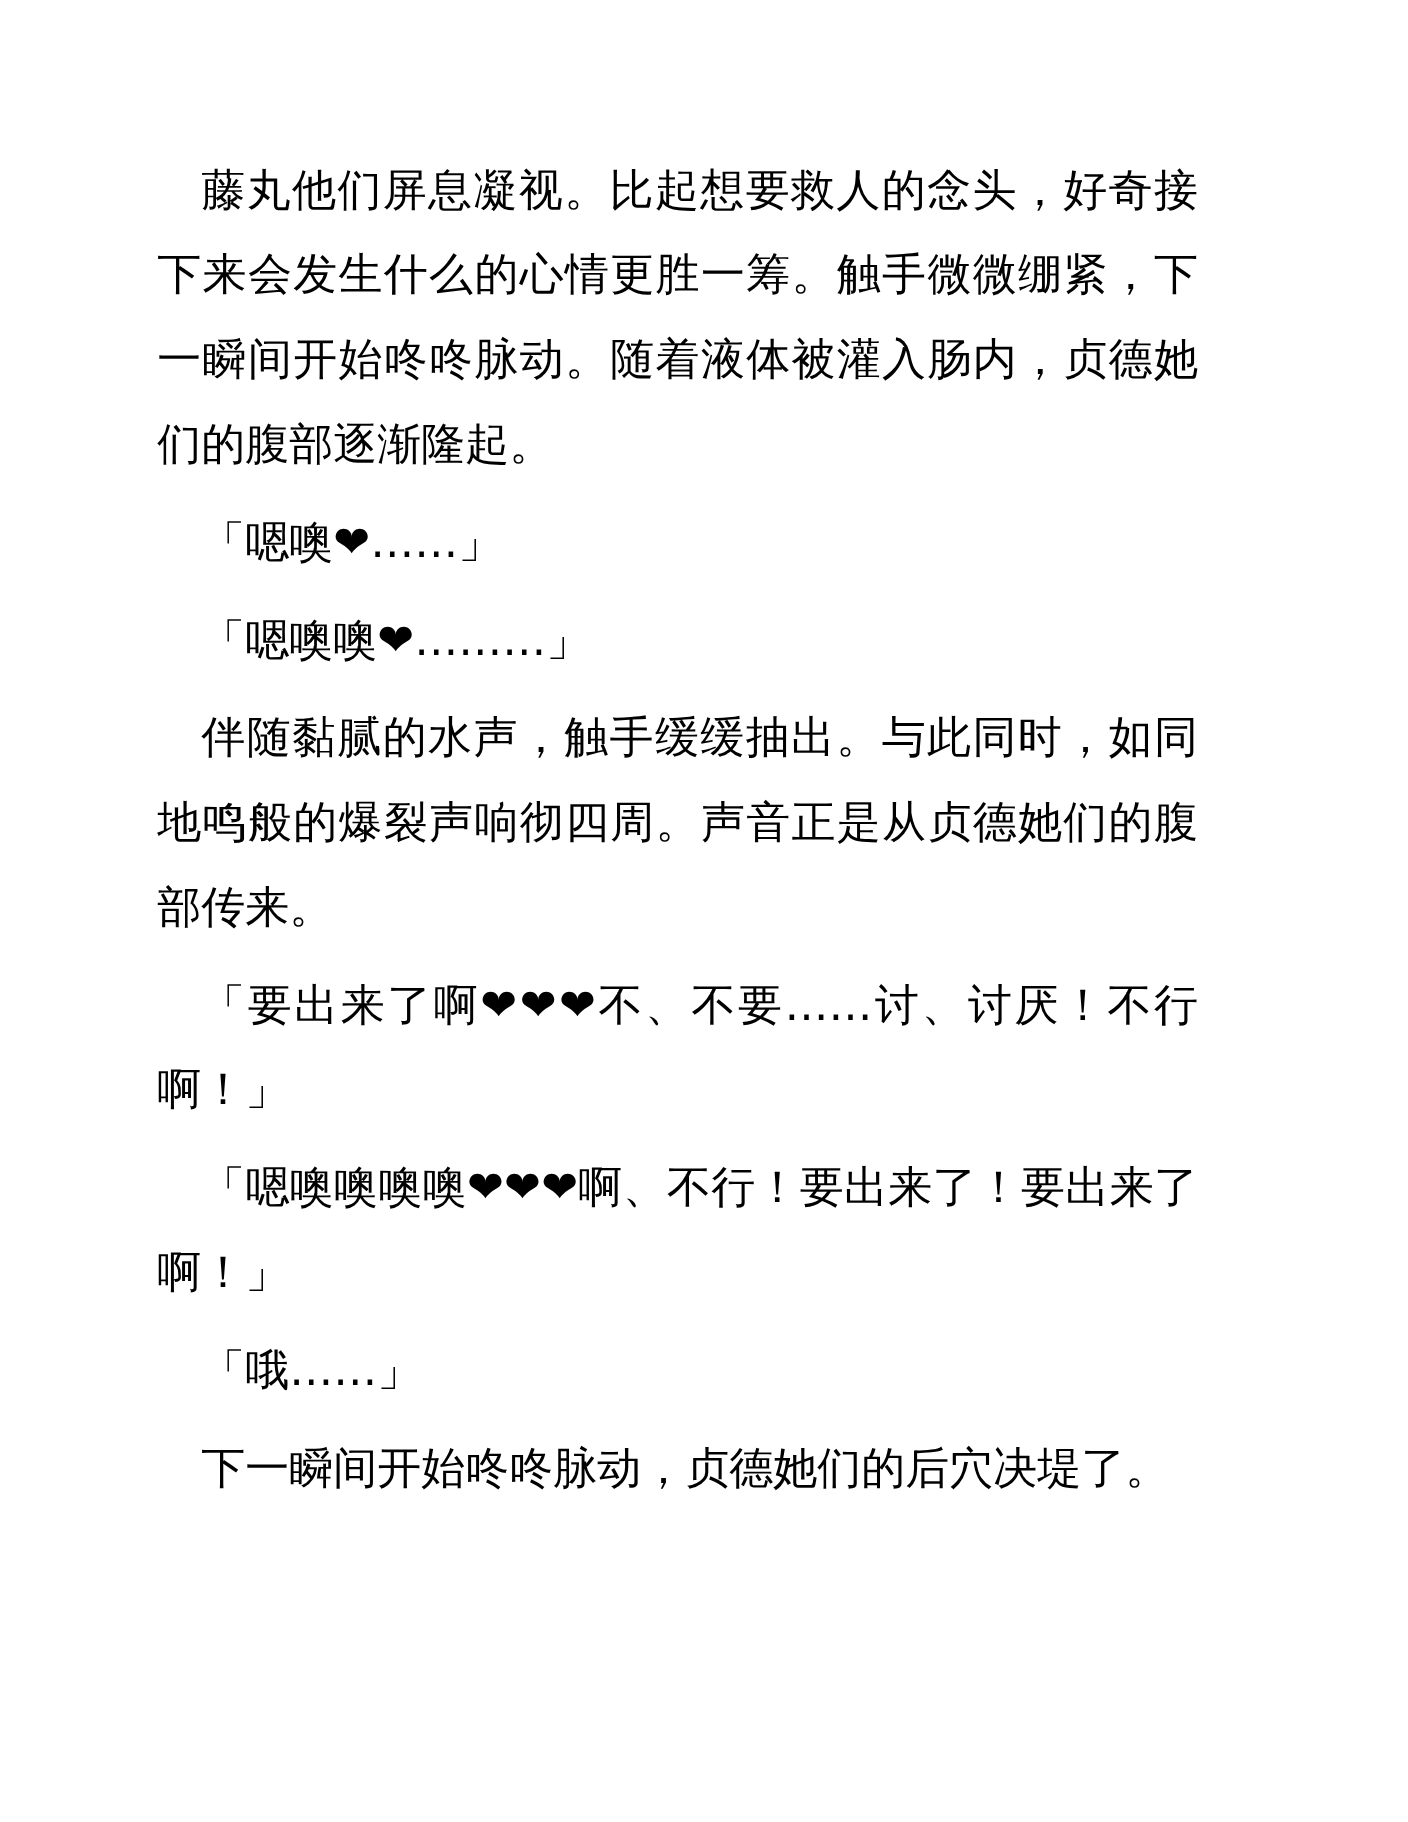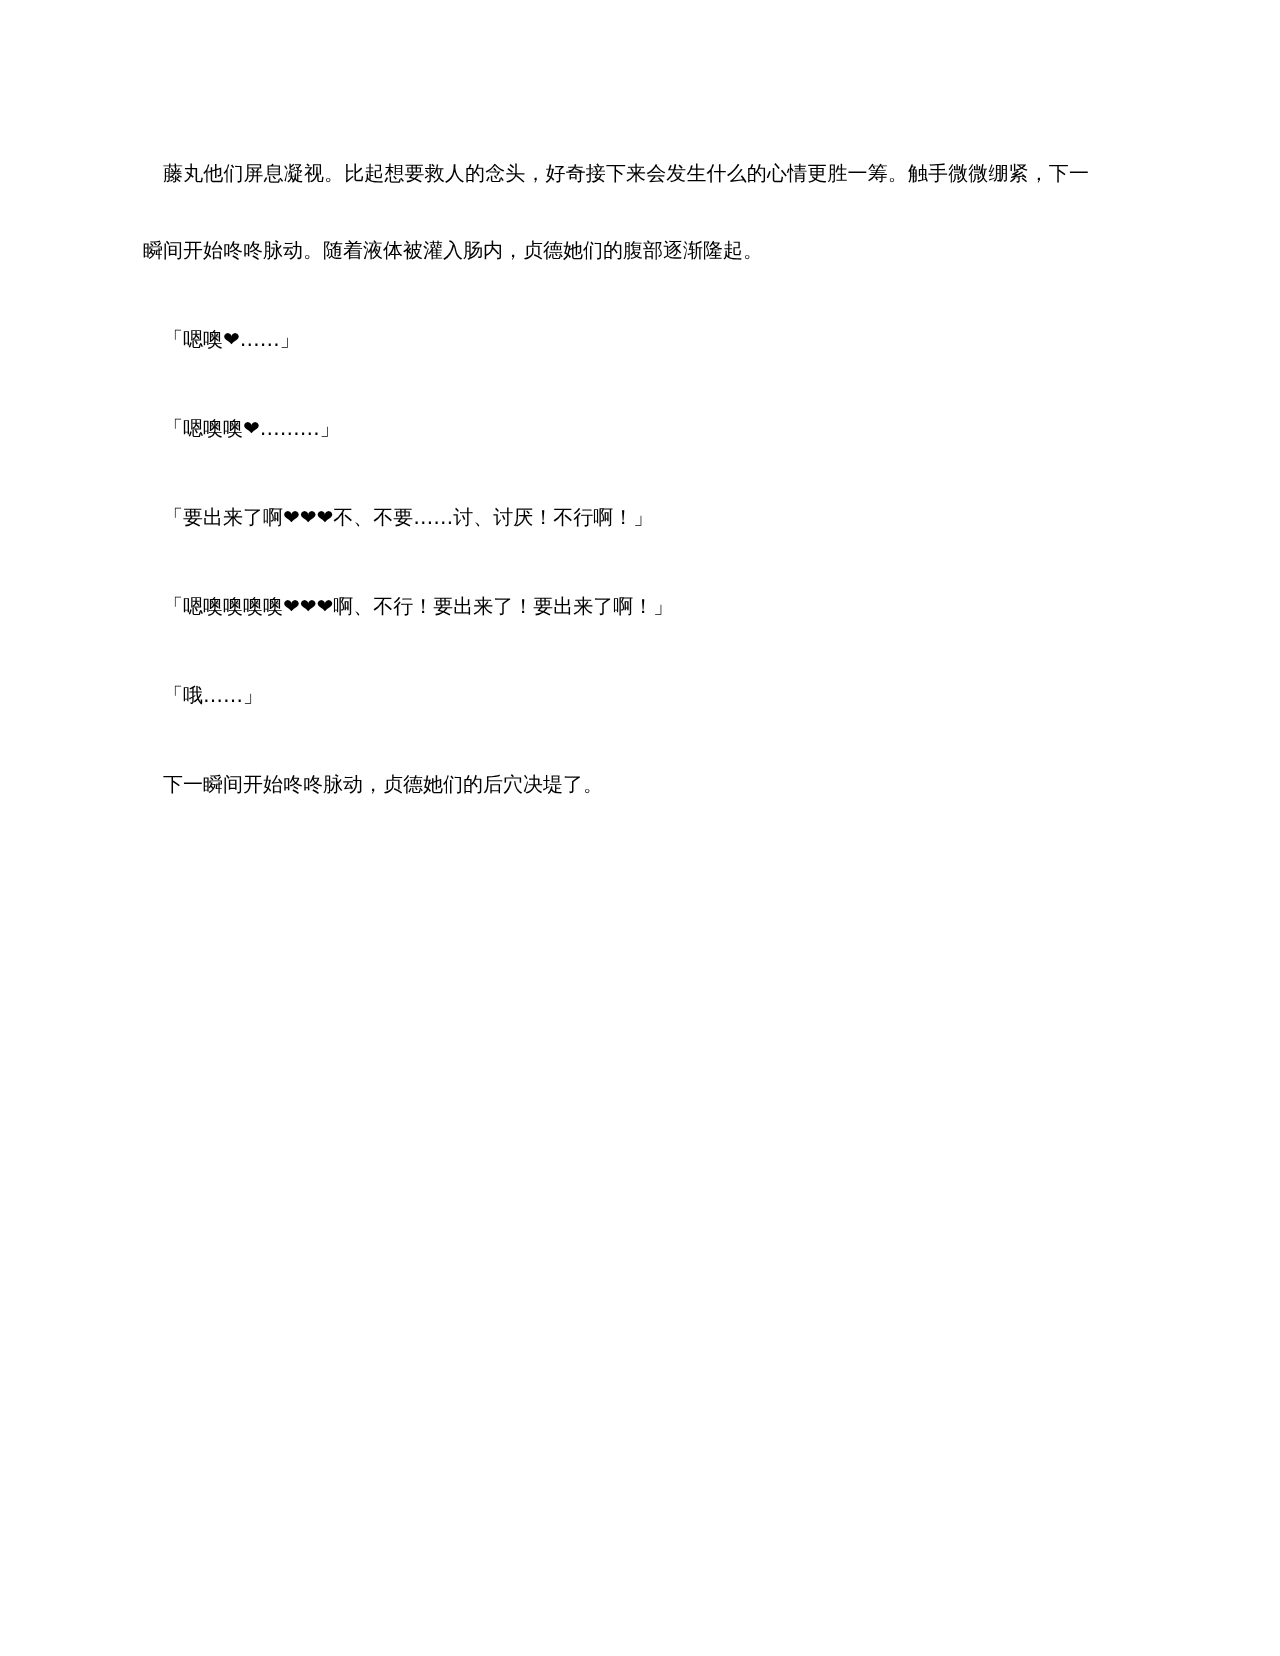--- a/index.html
+++ b/index.html
@@ -13,21 +13,21 @@
     height: 1656px;
     background: #ffffff;
     overflow: hidden;
     font-family: "DejaVu Sans", "Liberation Sans", sans-serif;
   }
   .content {
     position: absolute;
     left: 143px;
     top: 135px;
     width: 946px;
-    font-size: 20px;
+    font-size: 40px;
     line-height: 77px;
     color: #000000;
     text-align: justify;
     letter-spacing: 0px;
     word-break: break-all;
   }
   .content p {
     margin: 0 0 12px 0;
     text-indent: 1em;
   }
@@ -36,18 +36,19 @@
   }
 </style>
 </head>
 <body>
 
 <div class="page">
   <div class="content" id="paragraph-container">
       <p class="narrative">藤丸他们屏息凝视。比起想要救人的念头，好奇接下来会发生什么的心情更胜一筹。触手微微绷紧，下一瞬间开始咚咚脉动。随着液体被灌入肠内，贞德她们的腹部逐渐隆起。</p>
       <p class="dialogue">「嗯噢❤……」</p>
       <p class="dialogue">「嗯噢噢❤………」</p>
+      <p class="narrative">伴随黏腻的水声，触手缓缓抽出。与此同时，如同地鸣般的爆裂声响彻四周。声音正是从贞德她们的腹部传来。</p>
       <p class="dialogue">「要出来了啊❤❤❤不、不要……讨、讨厌！不行啊！」</p>
       <p class="dialogue">「嗯噢噢噢噢❤❤❤啊、不行！要出来了！要出来了啊！」</p>
       <p class="dialogue">「哦……」</p>
       <p class="narrative">下一瞬间开始咚咚脉动，贞德她们的后穴决堤了。</p>
     </div>
 </div>
 
 </body></html>

